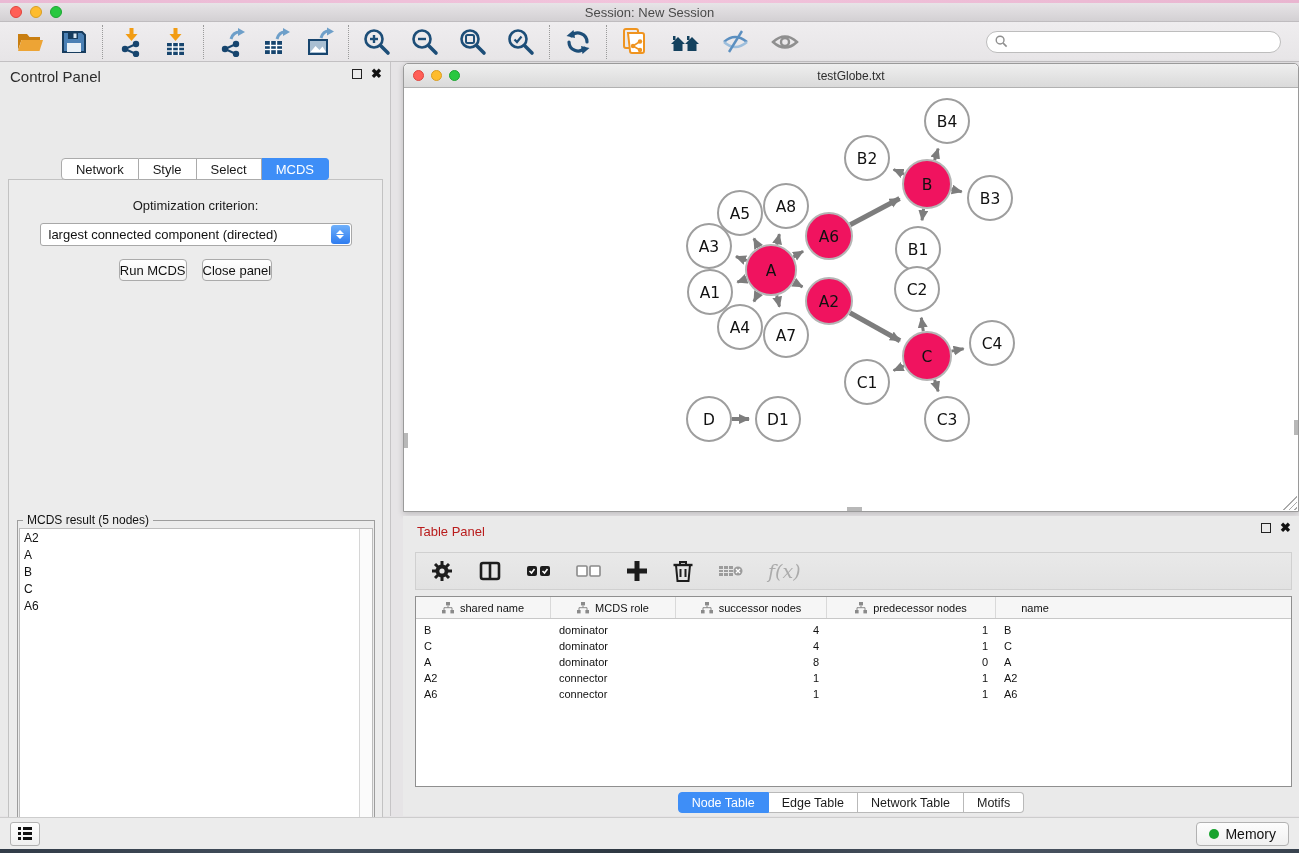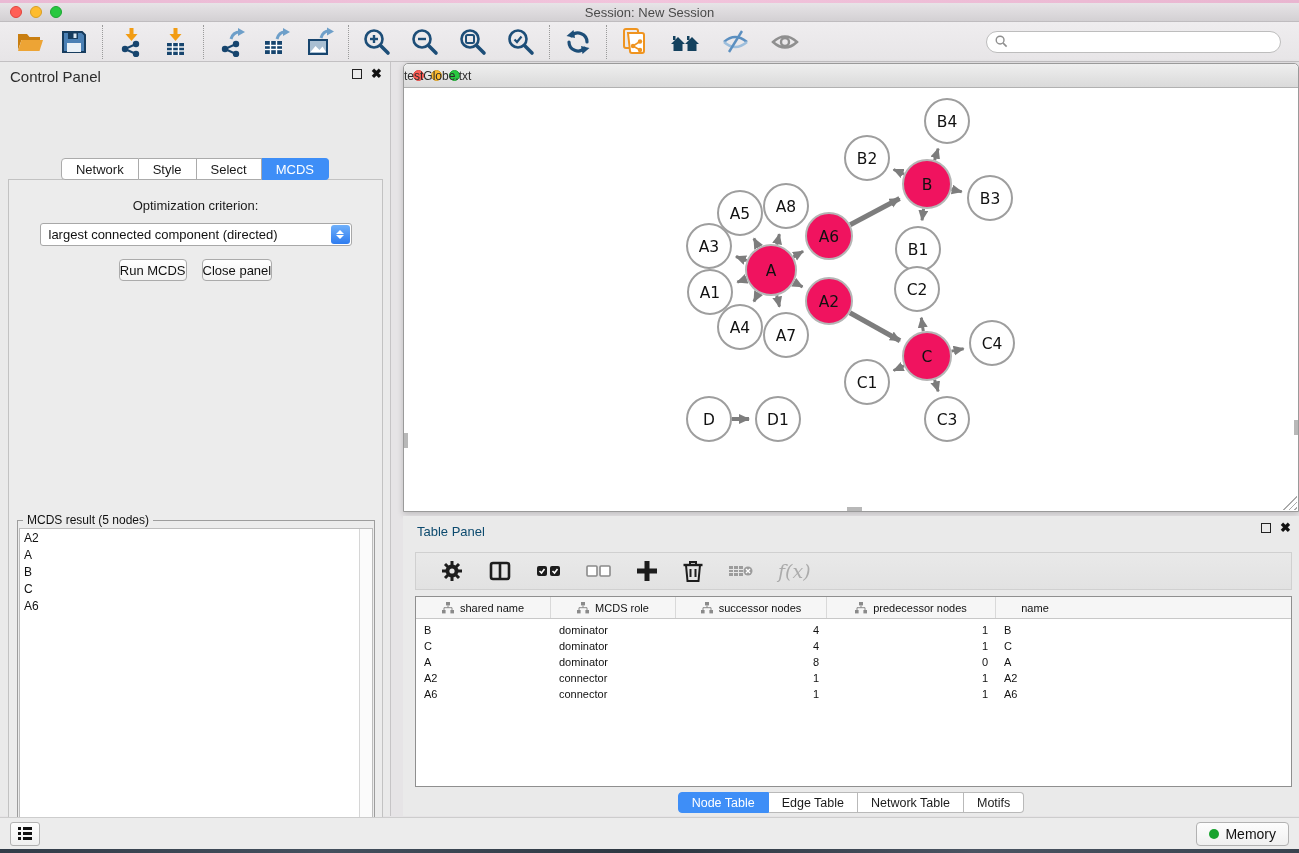--- a/index.html
+++ b/index.html
@@ -84,43 +84,43 @@
 
   
   .net-window { position: absolute; left: 403px; top: 63px; width: 896px; height: 449px;
     background: #fff; border: 1px solid #9a9a9a; border-radius: 5px 5px 0 0;
     box-shadow: 0 2px 6px rgba(0,0,0,0.18); }
   .net-titlebar { height: 24px; background: linear-gradient(#efefef, #dadada);
     border-bottom: 1px solid #b1b1b1; border-radius: 5px 5px 0 0; position: relative;
     display: flex; align-items: center; }
   .net-titlebar .lights { padding-left: 9px; gap: 7px; }
   .net-titlebar .light { width: 11px; height: 11px; }
-  .net-title { position: absolute; left: 0; right: 0; text-align: left; font-size: 12px;
+  .net-title { position: absolute; left: 0; right: 0; text-align: center; font-size: 12px;
     color: #2d2d2d; }
   .net-canvas { position: relative; width: 894px; height: 423px; background: #fff;
     overflow: hidden; }
   .scroll-thumb { position: absolute; background: #b8b8b8; }
   .thumb-left { left: 0; top: 345px; width: 4px; height: 15px; }
   .thumb-bottom { left: 443px; bottom: 0; width: 15px; height: 4px; }
   .thumb-right { right: 0; top: 332px; width: 4px; height: 15px; }
   .resize-grip { position: absolute; right: 1px; bottom: 1px; width: 14px; height: 14px;
     background:
       linear-gradient(135deg, transparent 48%, #aaa 48%, #aaa 54%, transparent 54%,
       transparent 68%, #aaa 68%, #aaa 74%, transparent 74%, transparent 88%, #aaa 88%,
       #aaa 94%, transparent 94%); }
 
   
   .table-panel { position: absolute; left: 403px; top: 516px; width: 896px; height: 300px;
     background: #eaeaea; }
   .tp-header { position: relative; height: 30px; display: flex; align-items: center;
     padding: 0 14px; }
-  .tp-title { font-size: 13px; color: #0c4a6e; }
+  .tp-title { font-size: 13px; color: #b91c1c; }
   .tp-toolbar { position: absolute; left: 12px; top: 36px; width: 877px; height: 38px;
     background: linear-gradient(#e9e9e9, #e2e2e2); border: 1px solid #d0d0d0;
-    display: flex; align-items: center; gap: 24px; padding: 0 24px; }
+    display: flex; align-items: center; gap: 24px; padding: 0 14px; }
   .tp-btn { display: flex; align-items: center; justify-content: center; height: 30px; }
   .fx-label { font-family: "DejaVu Serif", serif; font-style: italic; font-size: 19px;
     color: #ababab; }
   .data-table { position: absolute; left: 12px; top: 80px; width: 877px; height: 191px;
     background: #fff; border: 1px solid #8f8f8f; overflow: hidden; }
   .dt-headrow { display: flex; height: 22px; background: #f6f6f6;
     border-bottom: 1px solid #c8c8c8; }
   .dt-col { display: flex; align-items: center; justify-content: center; gap: 6px;
     border-right: 1px solid #d9d9d9; font-size: 11px; color: #111; }
   .dt-col:last-child { border-right: none; }

